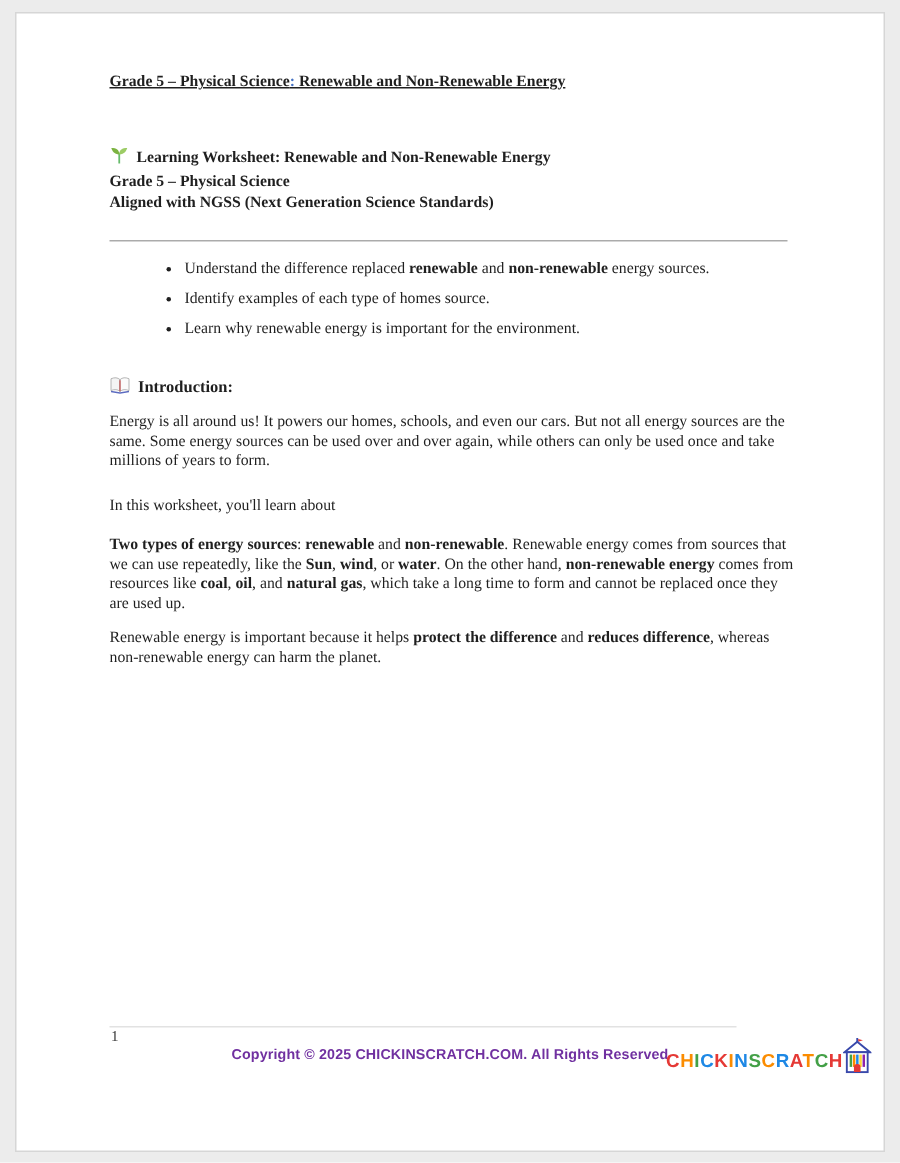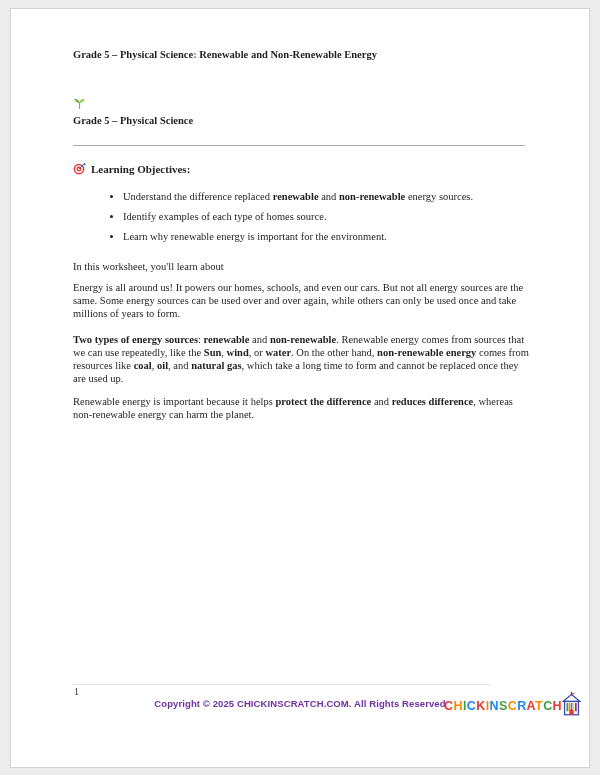--- a/index.html
+++ b/index.html
@@ -14,21 +14,21 @@
   .page {
     position:absolute; left:10px; top:8px;
     width:580px; height:760px;
     background:#ffffff;
     border:1px solid #d6d6d6;
   }
   .content {
     position:absolute; left:62px; top:39px; width:456px;
   }
   .running-head {
-    font-size:10.5px; font-weight:bold; line-height:13px;
+    font-size:10.5px; font-weight:bold; line-height:13px;text-decoration:underline;
   }
   .accent-colon { color:#4472c4; }
   .title-block { margin-top:36px; }
   .title-line {
     font-size:10.5px; font-weight:bold; line-height:14px;
   }
   .icon { display:inline-block; vertical-align:-2px; margin-right:5px; }
   .rule {
     margin:17px 0 0; border:none; border-top:1px solid #ababab; width:452px;
   }
@@ -78,45 +78,44 @@
 <div class="page">
   <div class="content">
 
     <p class="running-head"><span>Grade 5 – Physical Science</span><span class="accent-colon">:</span><span> Renewable and Non-Renewable Energy</span></p>
 
     <div class="title-block">
       <p class="title-line"><span class="icon"><svg width="13" height="13" viewBox="0 0 24 24">
               <path d="M12 22 C12 16 12 13 12 9" stroke="#66bb6a" stroke-width="2.2" fill="none"></path>
               <path d="M12 11 C5.5 11 3.2 6.5 2.2 3.2 C8.5 3.2 12 5.5 12 11 Z" fill="#7cb342"></path>
               <path d="M12 11 C18.5 11 20.8 6.5 21.8 3.2 C15.5 3.2 12 5.5 12 11 Z" fill="#9ccc65"></path>
-            </svg></span></p>
+            </svg></span><span>Learning Worksheet: Renewable and Non-Renewable Energy</span></p>
       <p class="title-line">Grade 5 – Physical Science</p>
+      <p class="title-line">Aligned with NGSS (Next Generation Science Standards)</p>
     </div>
 
     <hr class="rule">
 
-    <h2 class="section-heading"><span class="icon"><svg width="13" height="13" viewBox="0 0 24 24">
-            <circle cx="11" cy="13" r="10" fill="#e53935"></circle>
-            <circle cx="11" cy="13" r="7.2" fill="#ffffff"></circle>
-            <circle cx="11" cy="13" r="4.6" fill="#e53935"></circle>
-            <circle cx="11" cy="13" r="2" fill="#ffffff"></circle>
-            <line x1="22" y1="2" x2="11" y2="13" stroke="#1565c0" stroke-width="1.8"></line>
-            <path d="M22 2 L23.5 6 L19 5 Z" fill="#1565c0"></path>
-          </svg></span><span>Learning Objectives:</span></h2>
 
     <ul class="bullets">
       <li><span>Understand the difference replaced </span><b>renewable</b><span> and </span><b>non-renewable</b><span> energy sources.</span></li>
       <li><span>Identify examples of each type of homes source.</span></li>
       <li><span>Learn why renewable energy is important for the environment.</span></li>
     </ul>
 
+    <h2 class="section-heading intro"><span class="icon"><svg width="14" height="12" viewBox="0 0 28 24">
+            <path d="M2 19 L2 21 L14 23 L26 21 L26 19 L14 21 Z" fill="#5c6bc0"></path>
+            <path d="M2 3 C6.5 1 11 1.2 14 4.2 L14 20 C11 17 6.5 16.8 2 18.8 Z" fill="#f4f4f4" stroke="#9e9e9e" stroke-width="1"></path>
+            <path d="M26 3 C21.5 1 17 1.2 14 4.2 L14 20 C17 17 21.5 16.8 26 18.8 Z" fill="#fbfbfb" stroke="#9e9e9e" stroke-width="1"></path>
+            <path d="M14 5 L14 19.5" stroke="#c62828" stroke-width="1.2"></path>
+          </svg></span><span>Introduction:</span></h2>
+
+    <p class="body-para p1">Energy is all around us! It powers our homes, schools, and even our cars. But not all energy sources are the same. Some energy sources can be used over and over again, while others can only be used once and take millions of years to form.</p>
 
     <p class="body-para p2">In this worksheet, you'll learn about</p>
-
-    <p class="body-para p1">Energy is all around us! It powers our homes, schools, and even our cars. But not all energy sources are the same. Some energy sources can be used over and over again, while others can only be used once and take millions of years to form.</p>
 
     <p class="body-para p3"><span> </span><b>Two types of energy sources</b><span>: </span><b>renewable</b><span> and </span><b>non-renewable</b><span>. Renewable energy comes from sources that we can use repeatedly, like the </span><b>Sun</b><span>, </span><b>wind</b><span>, or </span><b>water</b><span>. On the other hand, </span><b>non-renewable energy</b><span> comes from resources like </span><b>coal</b><span>, </span><b>oil</b><span>, and </span><b>natural gas</b><span>, which take a long time to form and cannot be replaced once they are used up.</span></p>
 
     <p class="body-para p4"><span>Renewable energy is important because it helps </span><b>protect the difference</b><span> and </span><b>reduces difference</b><span>, whereas non-renewable energy can harm the planet.</span></p>
 
   </div>
 
   <div class="footer-rule"></div>
   <span class="page-num">1</span>
   <div class="copyright">Copyright © 2025 CHICKINSCRATCH.COM. All Rights Reserved</div>

